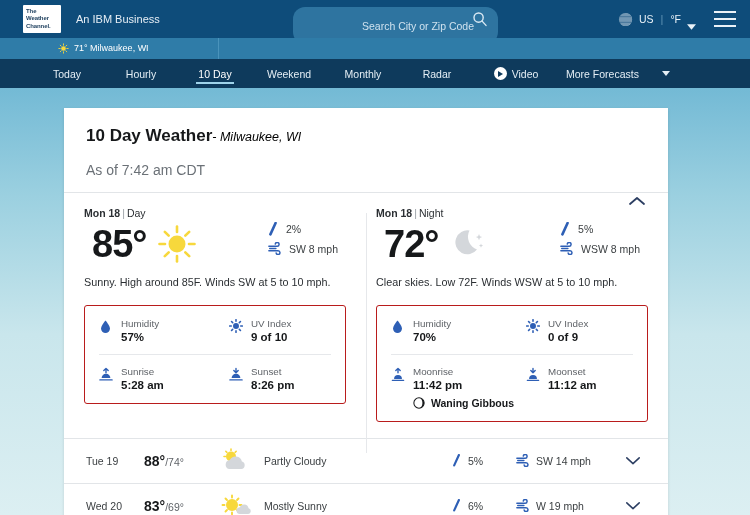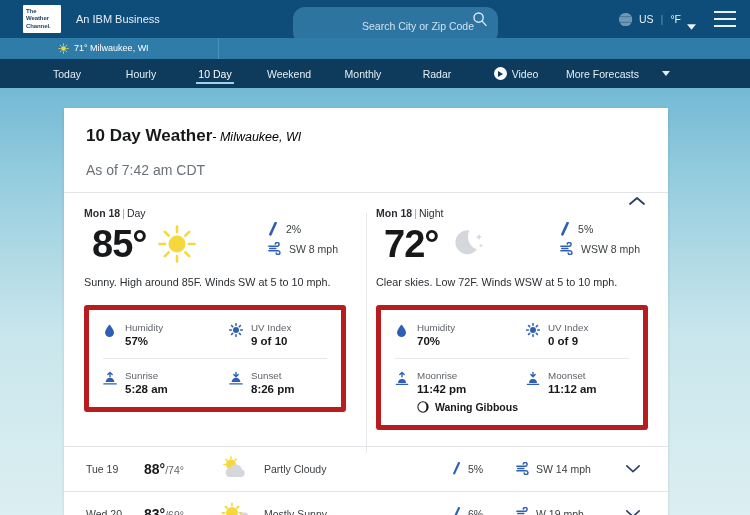--- a/index.html
+++ b/index.html
@@ -177,21 +177,21 @@
   .metric-txt { font-size: 10.5px; color: #3c4043; }
 
   .narr {
     margin-top: 8px; font-size: 10.8px; color: #2b2f33;
     line-height: 1.45; max-width: 265px;
   }
 
   
   .statbox {
     margin-top: 14px;
-    border: 5px solid #b91c1c; border-radius: 3px;
+    border: 1px solid #b91c1c; border-radius: 3px;
     padding: 12px 0 12px 0;
   }
   .statrow { display: flex; }
   .statrow.top { padding-bottom: 11px; }
   .statrow.bot { padding-top: 11px; }
   .stat-hr { height: 1px; background: #e6e8eb; margin: 0 14px; }
   .stat { width: 50%; display: flex; gap: 8px; padding-left: 14px; }
   .stat-ico { width: 14px; height: 16px; flex: none; margin-top: 1px; }
   .stat-lbl { font-size: 9.8px; color: #5f6368; }
   .stat-val { font-size: 11.5px; font-weight: bold; color: #16181a; margin-top: 2px; }

